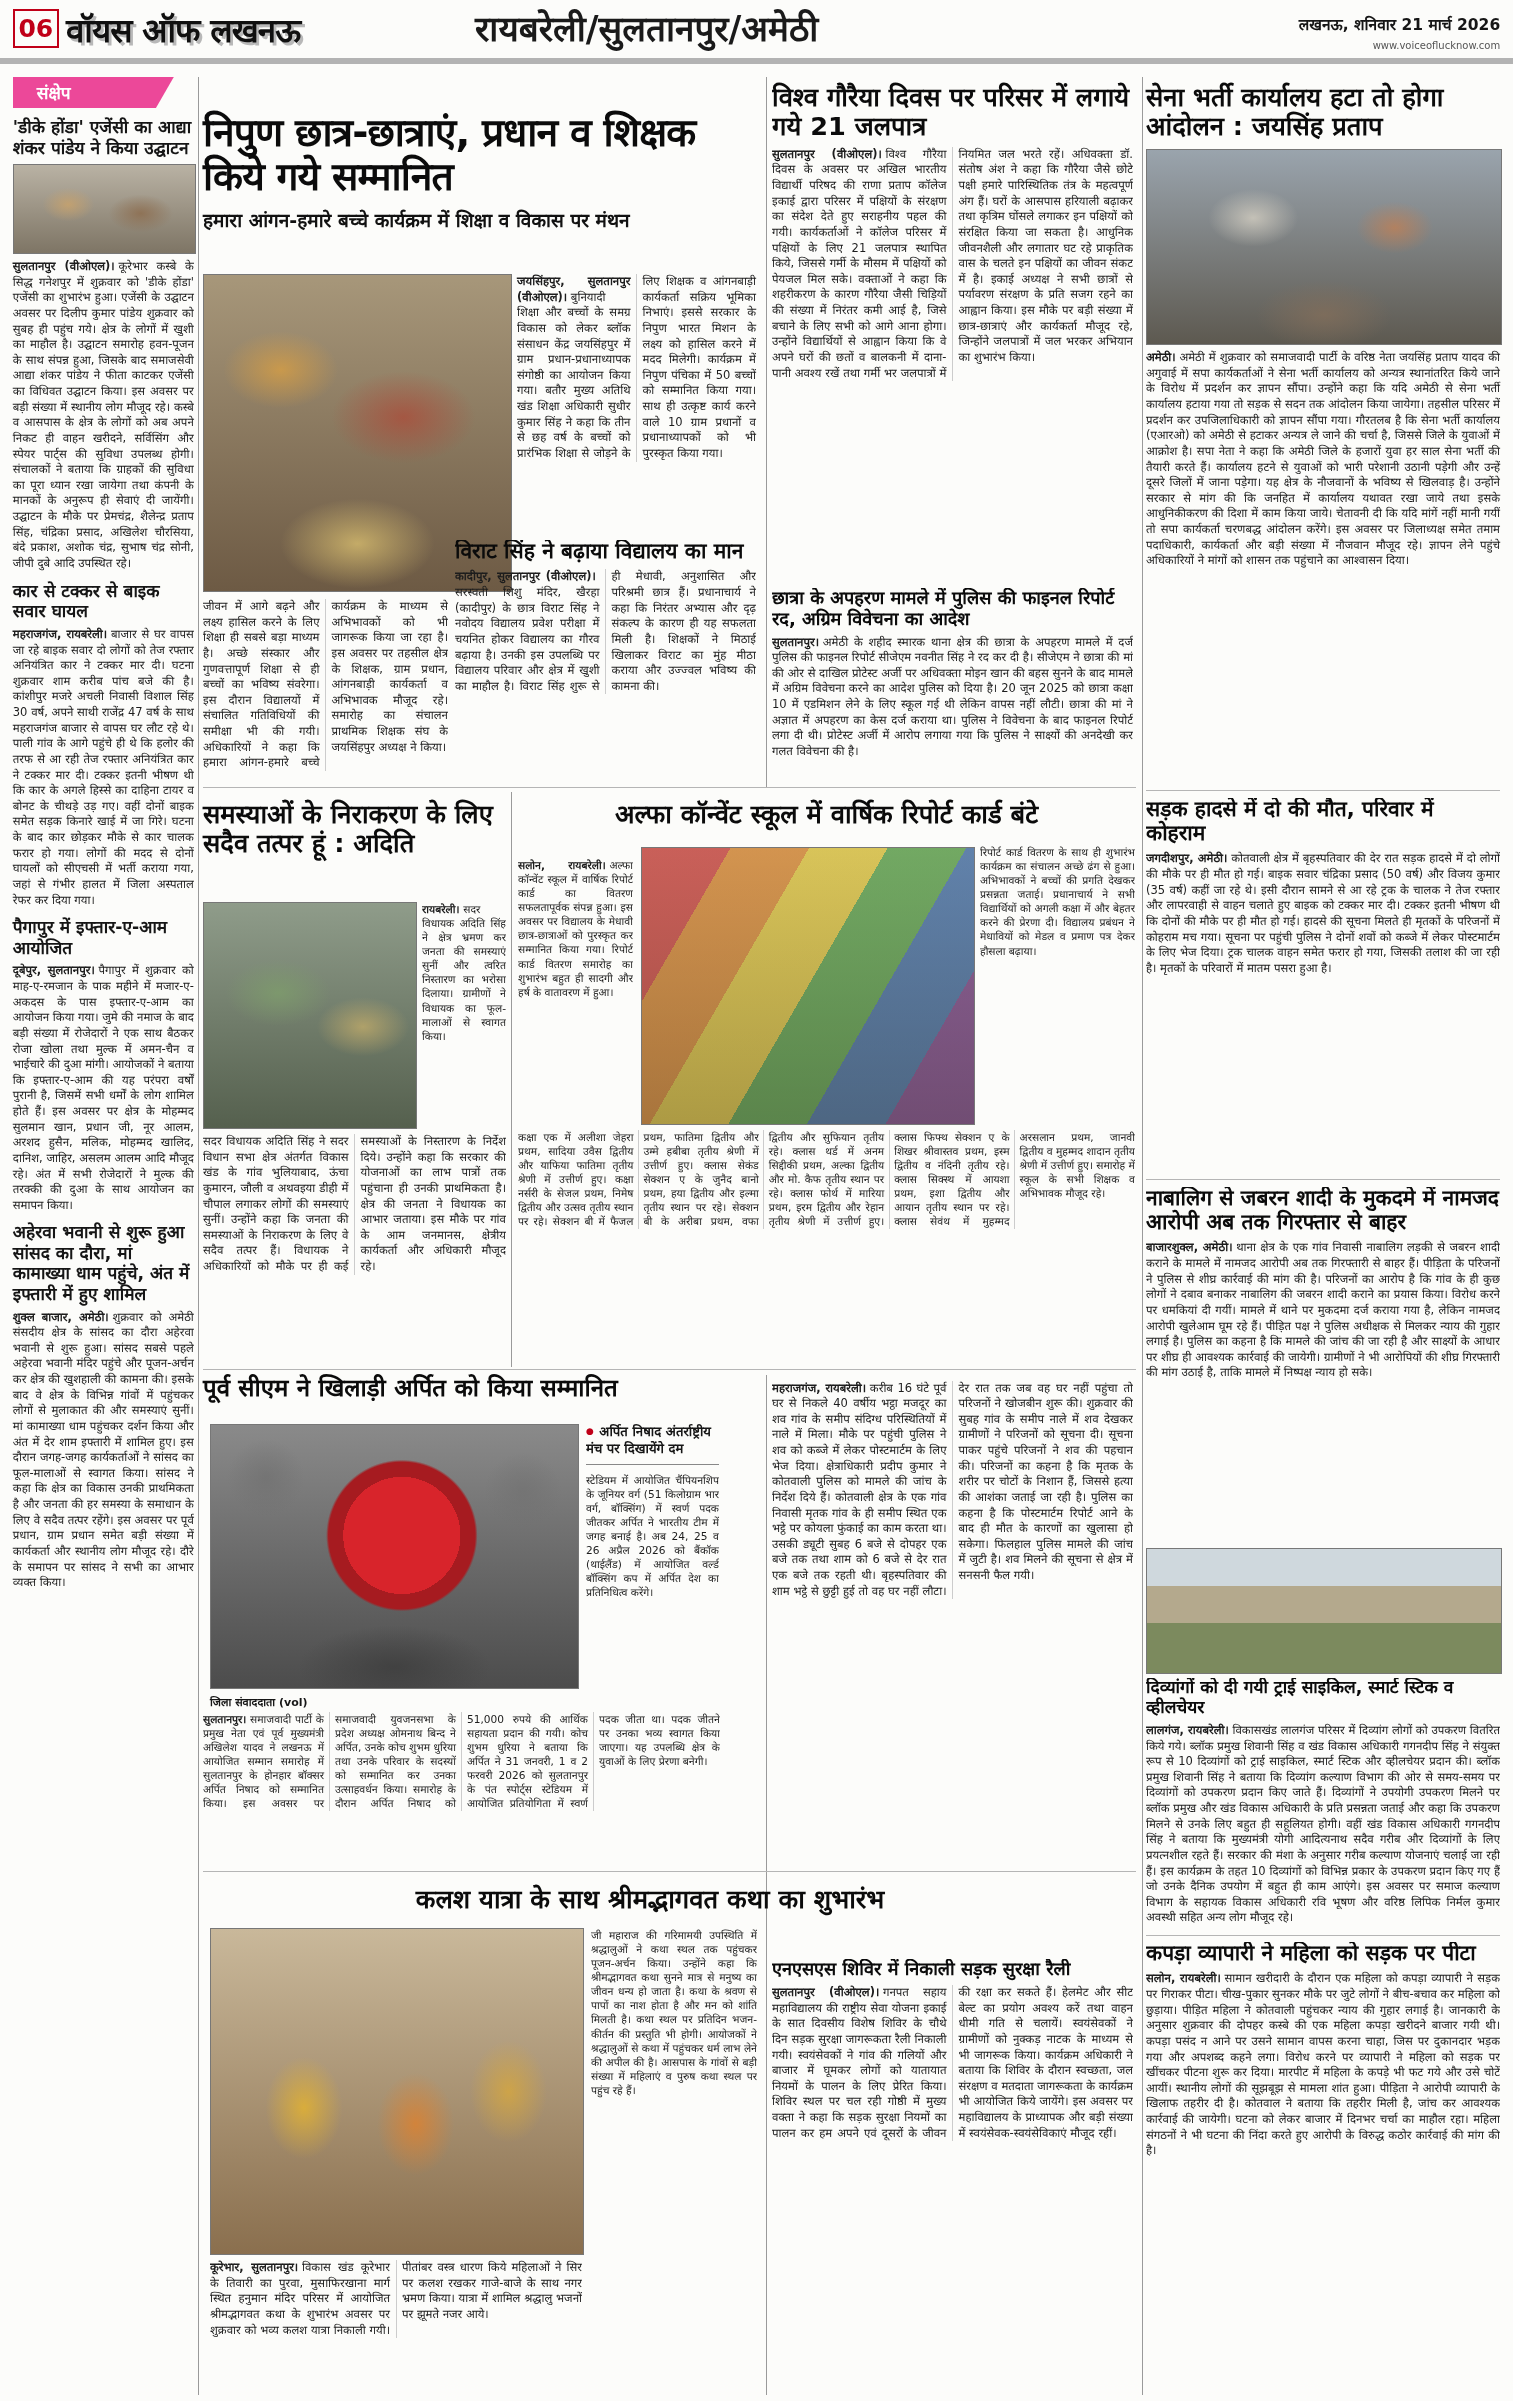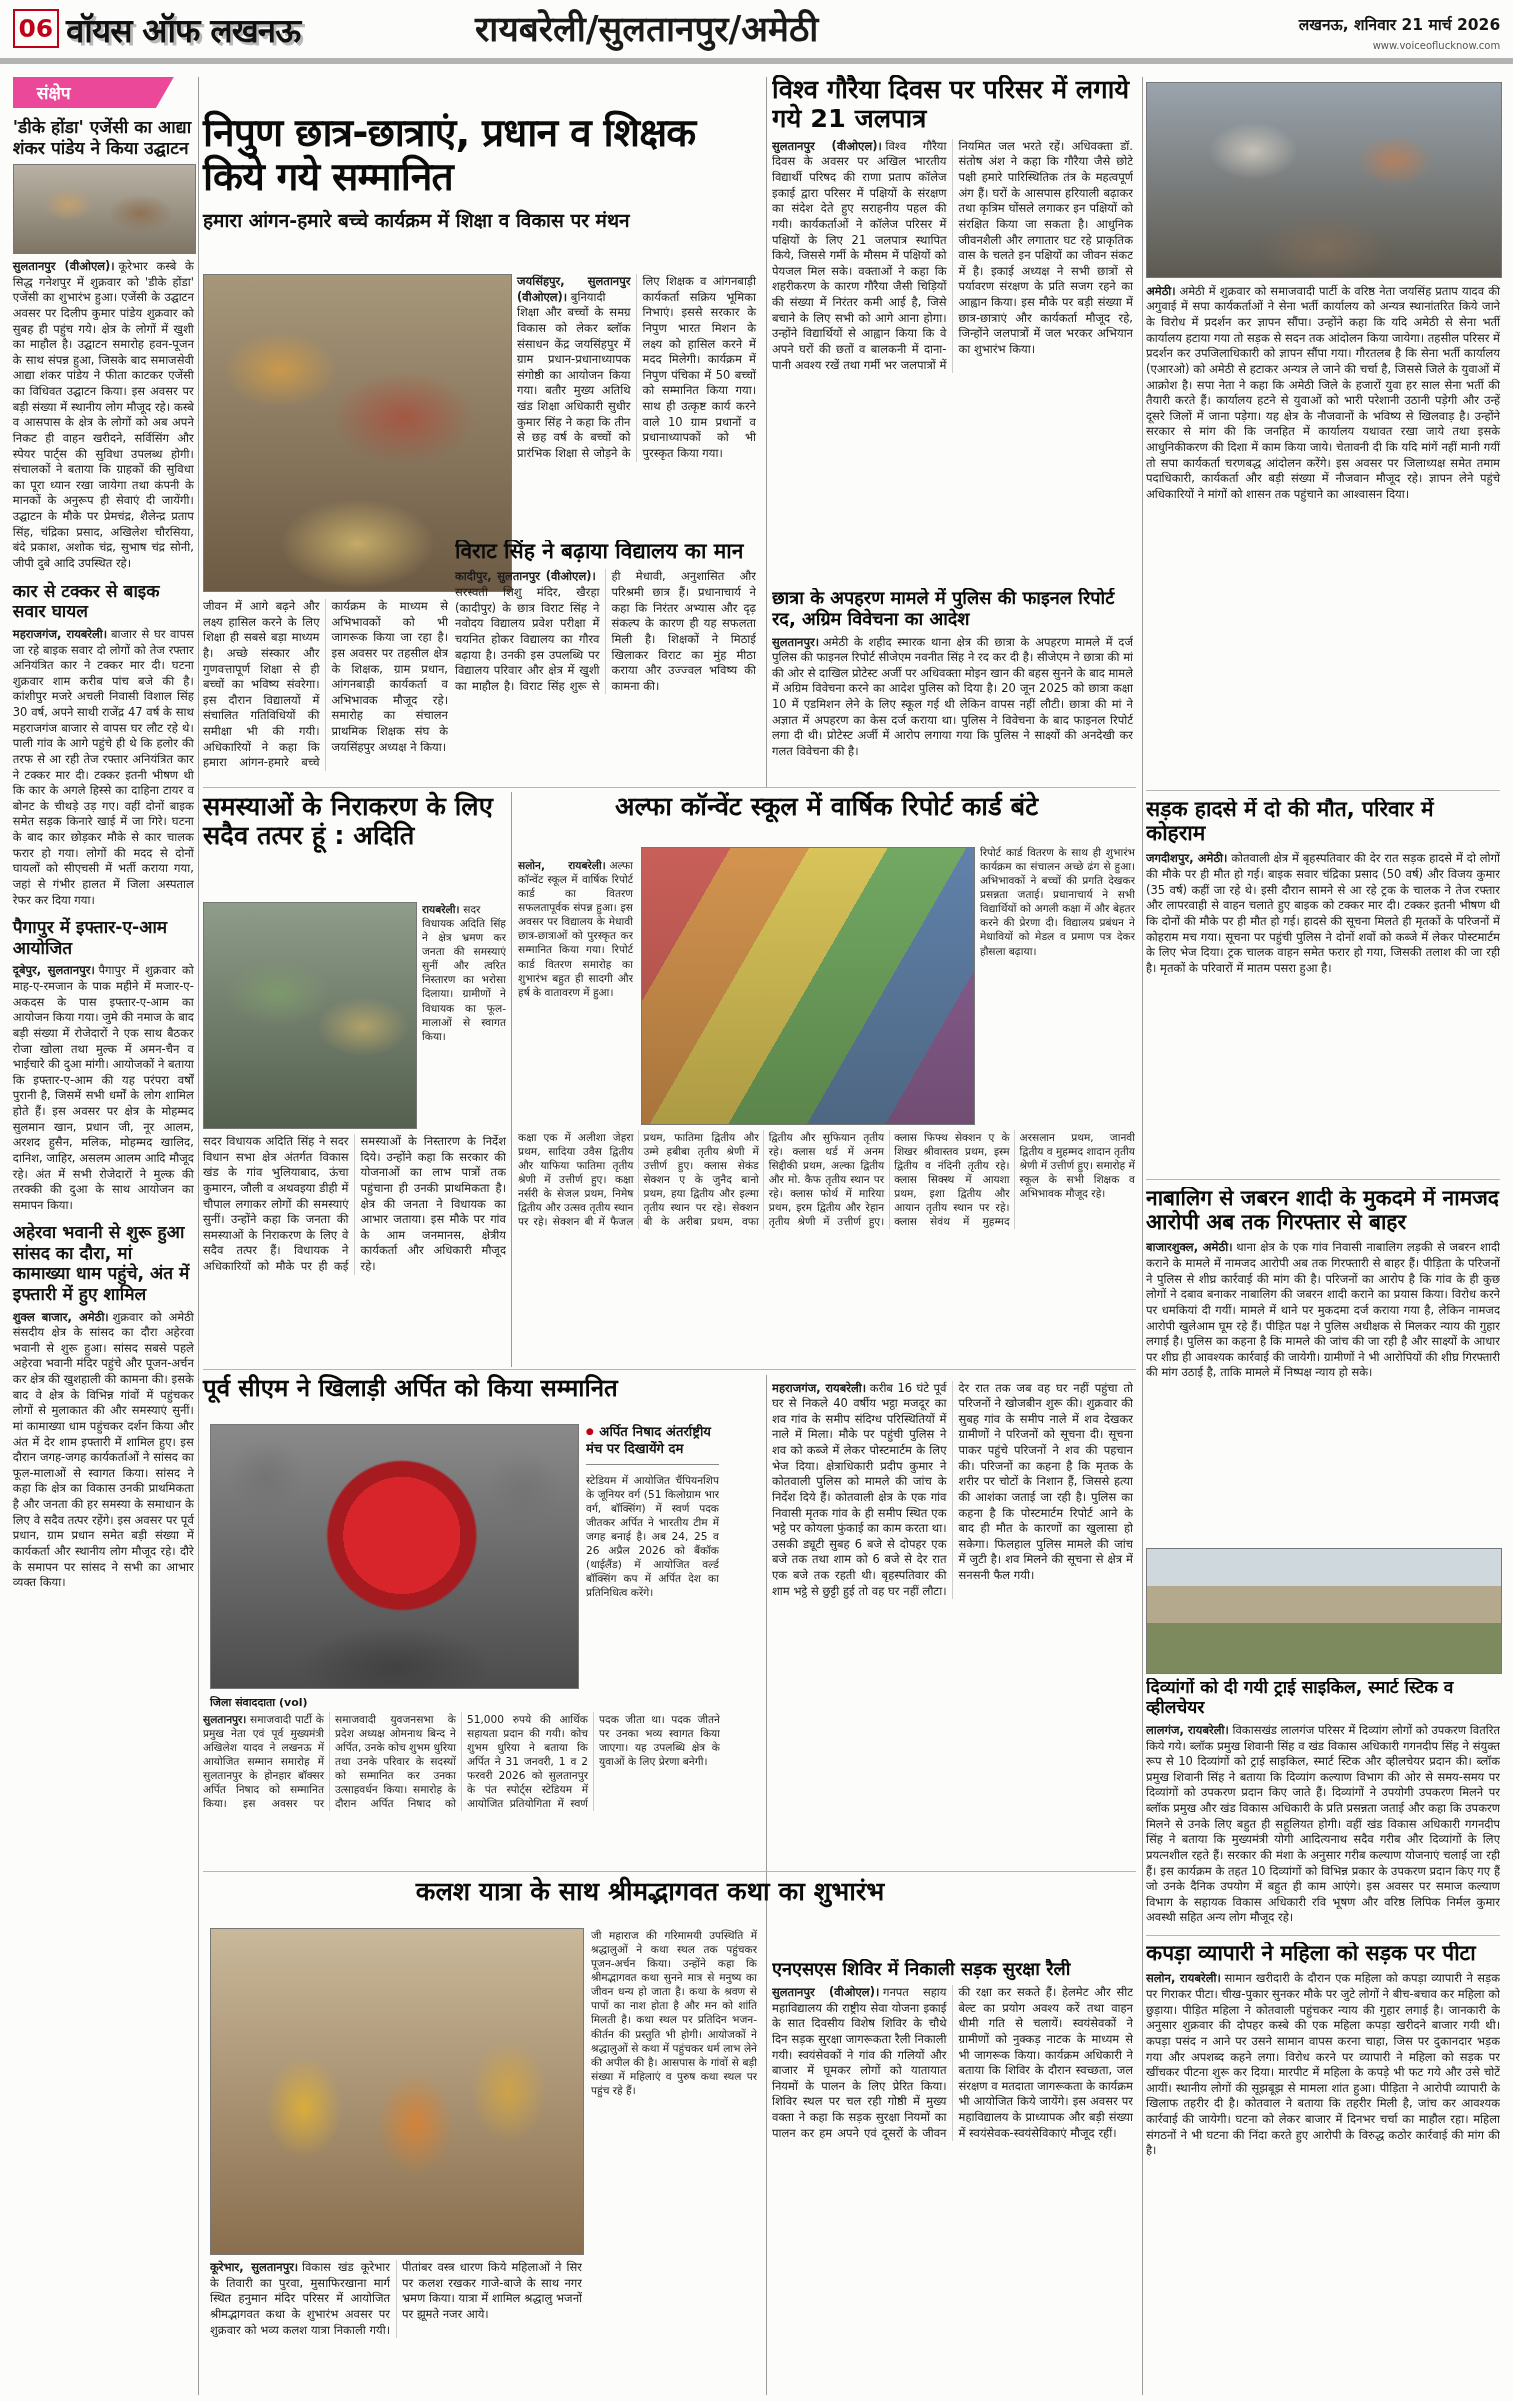--- a/index.html
+++ b/index.html
@@ -14,21 +14,21 @@
   .sect{left:475px;top:3.7px;width:584px;text-align:left;font-size:35px;font-weight:900;color:#1a1a1a;}
   .date{right:12.8px;top:12.8px;position:absolute;font-size:15.5px;font-weight:700;}
   .url{right:12.8px;top:40px;position:absolute;font-size:10px;color:#555;}
   .grayrule{left:0;top:58px;width:1513px;height:6.4px;background:#b3b3b3;}
   
   .vline{width:0.9px;background:#9a9a9a;}
   .hline{height:0.9px;background:#b5b5b5;}
   
   .hl{font-weight:800;color:#0b0b0b;line-height:1.14;margin:0;}
   .hl-xl{font-size:39px;letter-spacing:-0.9px;margin-top:36px;}
-  .hl-lg{font-size:25.6px;}
+  .hl-lg{font-size:25.6px;margin-top:8px;}
   .hl-md{font-size:21px;}
   .hl-sm{font-size:18px;}
   .subhead{font-size:19px;font-weight:700;margin:7.3px 0 0 0;color:#111;}
   
   .body{font-size:11.5px;line-height:1.36;text-align:justify;color:#1d1d1d;margin:5.5px 0 0 0;}
   .small{font-size:10.6px;line-height:1.33;}
   .dl{font-weight:700;margin-right:3.7px;}
   .c2{column-count:2;column-gap:12px;column-rule:0.9px solid #ccc;}
   .c4{column-count:4;column-gap:11px;column-rule:0.9px solid #ccc;}
   .c5{column-count:5;column-gap:10px;column-rule:0.9px solid #ccc;}
@@ -149,20 +149,21 @@
   <h2 class="hl hl-lg">विश्व गौरैया दिवस पर परिसर में लगाये गये 21 जलपात्र</h2>
   <p class="body c2"><b class="dl">सुलतानपुर (वीओएल)।</b><span>विश्व गौरैया दिवस के अवसर पर अखिल भारतीय विद्यार्थी परिषद की राणा प्रताप कॉलेज इकाई द्वारा परिसर में पक्षियों के संरक्षण का संदेश देते हुए सराहनीय पहल की गयी। कार्यकर्ताओं ने कॉलेज परिसर में पक्षियों के लिए 21 जलपात्र स्थापित किये, जिससे गर्मी के मौसम में पक्षियों को पेयजल मिल सके। वक्ताओं ने कहा कि शहरीकरण के कारण गौरैया जैसी चिड़ियों की संख्या में निरंतर कमी आई है, जिसे बचाने के लिए सभी को आगे आना होगा। उन्होंने विद्यार्थियों से आह्वान किया कि वे अपने घरों की छतों व बालकनी में दाना-पानी अवश्य रखें तथा गर्मी भर जलपात्रों में नियमित जल भरते रहें। अधिवक्ता डॉ. संतोष अंश ने कहा कि गौरैया जैसे छोटे पक्षी हमारे पारिस्थितिक तंत्र के महत्वपूर्ण अंग हैं। घरों के आसपास हरियाली बढ़ाकर तथा कृत्रिम घोंसले लगाकर इन पक्षियों को संरक्षित किया जा सकता है। आधुनिक जीवनशैली और लगातार घट रहे प्राकृतिक वास के चलते इन पक्षियों का जीवन संकट में है। इकाई अध्यक्ष ने सभी छात्रों से पर्यावरण संरक्षण के प्रति सजग रहने का आह्वान किया। इस मौके पर बड़ी संख्या में छात्र-छात्राएं और कार्यकर्ता मौजूद रहे, जिन्होंने जलपात्रों में जल भरकर अभियान का शुभारंभ किया।</span></p>
 </section>
 
 <section class="abs" style="left:772px;top:588px;width:361px;height:195px;overflow:hidden">
   <h2 class="hl hl-sm">छात्रा के अपहरण मामले में पुलिस की फाइनल रिपोर्ट रद, अग्रिम विवेचना का आदेश</h2>
   <p class="body"><b class="dl">सुलतानपुर।</b><span>अमेठी के शहीद स्मारक थाना क्षेत्र की छात्रा के अपहरण मामले में दर्ज पुलिस की फाइनल रिपोर्ट सीजेएम नवनीत सिंह ने रद कर दी है। सीजेएम ने छात्रा की मां की ओर से दाखिल प्रोटेस्ट अर्जी पर अधिवक्ता मोइन खान की बहस सुनने के बाद मामले में अग्रिम विवेचना करने का आदेश पुलिस को दिया है। 20 जून 2025 को छात्रा कक्षा 10 में एडमिशन लेने के लिए स्कूल गई थी लेकिन वापस नहीं लौटी। छात्रा की मां ने अज्ञात में अपहरण का केस दर्ज कराया था। पुलिस ने विवेचना के बाद फाइनल रिपोर्ट लगा दी थी। प्रोटेस्ट अर्जी में आरोप लगाया गया कि पुलिस ने साक्ष्यों की अनदेखी कर गलत विवेचना की है।</span></p>
 </section>
 
 <section class="abs" style="left:1146px;top:75px;width:354px">
+  <h2 class="hl hl-lg">सेना भर्ती कार्यालय हटा तो होगा आंदोलन : जयसिंह प्रताप</h2>
   <div class="ph ph-sena" style="width:100%;height:194px;margin-top:7.3px"></div>
   <p class="body"><b class="dl">अमेठी।</b><span>अमेठी में शुक्रवार को समाजवादी पार्टी के वरिष्ठ नेता जयसिंह प्रताप यादव की अगुवाई में सपा कार्यकर्ताओं ने सेना भर्ती कार्यालय को अन्यत्र स्थानांतरित किये जाने के विरोध में प्रदर्शन कर ज्ञापन सौंपा। उन्होंने कहा कि यदि अमेठी से सेना भर्ती कार्यालय हटाया गया तो सड़क से सदन तक आंदोलन किया जायेगा। तहसील परिसर में प्रदर्शन कर उपजिलाधिकारी को ज्ञापन सौंपा गया। गौरतलब है कि सेना भर्ती कार्यालय (एआरओ) को अमेठी से हटाकर अन्यत्र ले जाने की चर्चा है, जिससे जिले के युवाओं में आक्रोश है। सपा नेता ने कहा कि अमेठी जिले के हजारों युवा हर साल सेना भर्ती की तैयारी करते हैं। कार्यालय हटने से युवाओं को भारी परेशानी उठानी पड़ेगी और उन्हें दूसरे जिलों में जाना पड़ेगा। यह क्षेत्र के नौजवानों के भविष्य से खिलवाड़ है। उन्होंने सरकार से मांग की कि जनहित में कार्यालय यथावत रखा जाये तथा इसके आधुनिकीकरण की दिशा में काम किया जाये। चेतावनी दी कि यदि मांगें नहीं मानी गयीं तो सपा कार्यकर्ता चरणबद्ध आंदोलन करेंगे। इस अवसर पर जिलाध्यक्ष समेत तमाम पदाधिकारी, कार्यकर्ता और बड़ी संख्या में नौजवान मौजूद रहे। ज्ञापन लेने पहुंचे अधिकारियों ने मांगों को शासन तक पहुंचाने का आश्वासन दिया।</span></p>
 </section>
 
 <section class="abs" style="left:1146px;top:798px;width:354px;height:378px;overflow:hidden">
   <h2 class="hl hl-md">सड़क हादसे में दो की मौत, परिवार में कोहराम</h2>
   <p class="body"><b class="dl">जगदीशपुर, अमेठी।</b><span>कोतवाली क्षेत्र में बृहस्पतिवार की देर रात सड़क हादसे में दो लोगों की मौके पर ही मौत हो गई। बाइक सवार चंद्रिका प्रसाद (50 वर्ष) और विजय कुमार (35 वर्ष) कहीं जा रहे थे। इसी दौरान सामने से आ रहे ट्रक के चालक ने तेज रफ्तार और लापरवाही से वाहन चलाते हुए बाइक को टक्कर मार दी। टक्कर इतनी भीषण थी कि दोनों की मौके पर ही मौत हो गई। हादसे की सूचना मिलते ही मृतकों के परिजनों में कोहराम मच गया। सूचना पर पहुंची पुलिस ने दोनों शवों को कब्जे में लेकर पोस्टमार्टम के लिए भेज दिया। ट्रक चालक वाहन समेत फरार हो गया, जिसकी तलाश की जा रही है। मृतकों के परिवारों में मातम पसरा हुआ है।</span></p>
 </section>
 
 <section class="abs" style="left:1146px;top:1187px;width:354px;height:356px;overflow:hidden">

